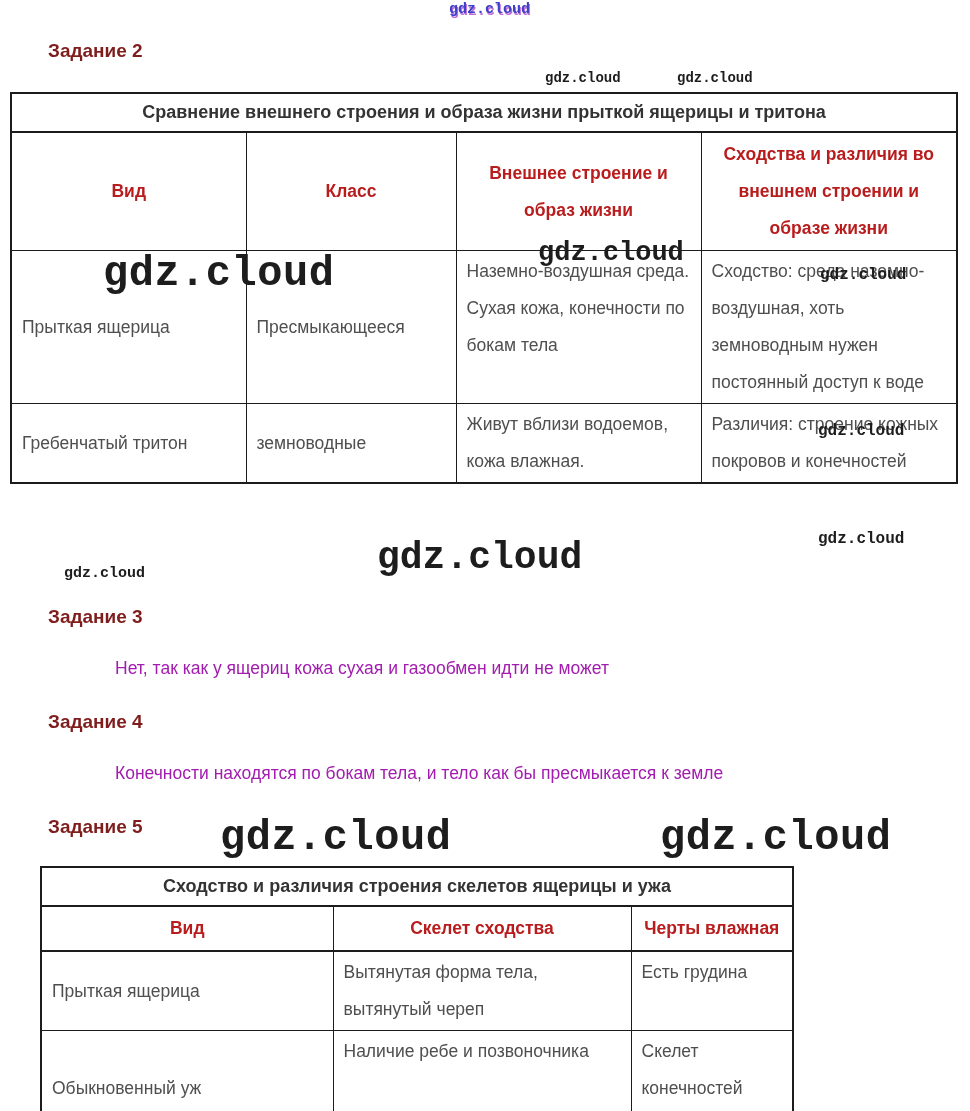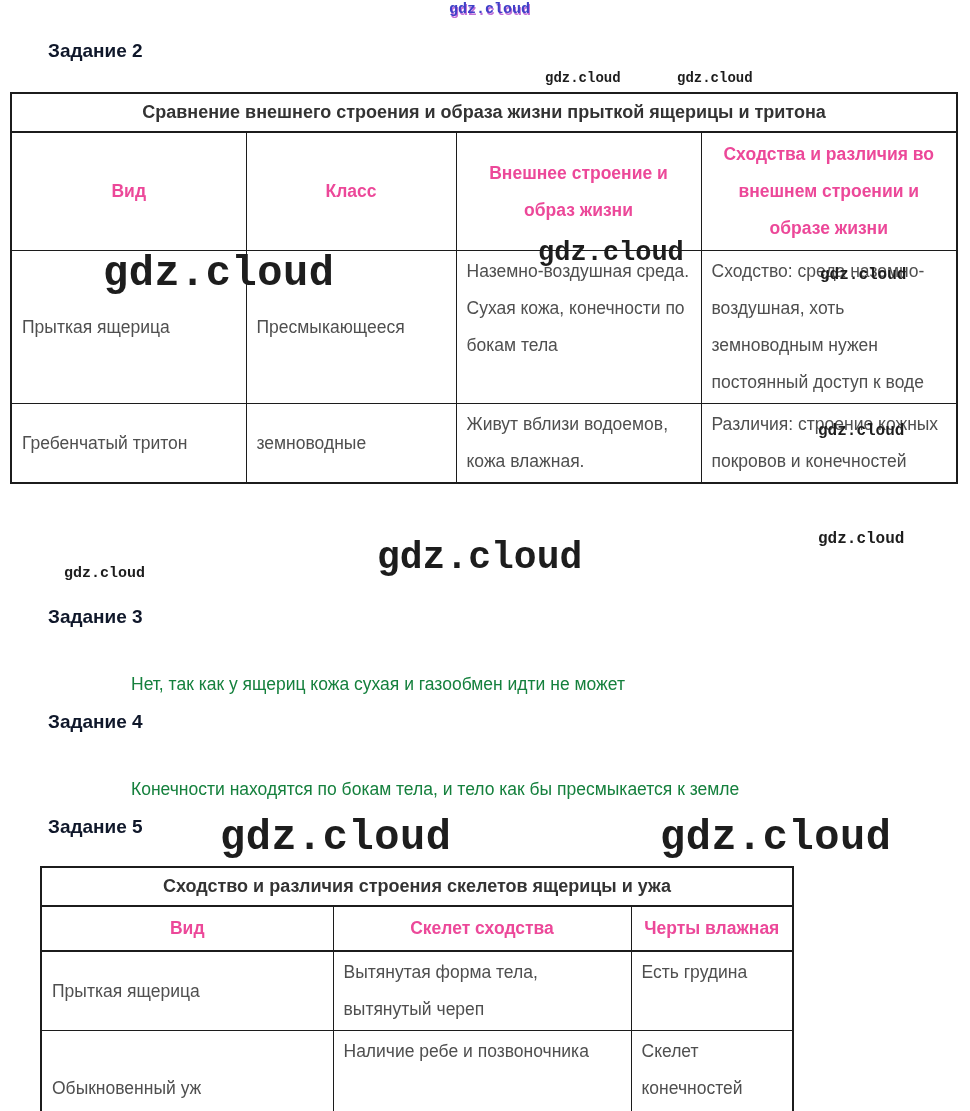--- a/index.html
+++ b/index.html
@@ -14,35 +14,35 @@
     overflow: hidden;
   }
 
   
   .task-heading {
     position: absolute;
     left: 48px;
     margin: 0;
     font-size: 19px;
     font-weight: bold;
-    color: #0f172a;
+    color: #7f1d1d;
     white-space: nowrap;
   }
   .h-t2 { top: 40px; }
   .h-t3 { top: 606px; }
   .h-t4 { top: 711px; }
   .h-t5 { top: 816px; }
 
   
   .answer {
     position: absolute;
     left: 115px;
-    margin: 16px;
+    margin: 0;
     font-size: 17.5px;
-    color: #15803d;
+    color: #a21caf;
     white-space: nowrap;
   }
   .p-t3 { top: 658px; }
   .p-t4 { top: 763px; }
 
   
   table.tbl {
     position: absolute;
     border-collapse: collapse;
     table-layout: fixed;
@@ -62,21 +62,21 @@
     border-bottom: 2px solid #1c1c1c;
     font-size: 18px;
     font-weight: bold;
     color: #333333;
     text-align: center;
     line-height: 25px;
     padding: 6px 4px;
   }
   .tbl th.colhead {
     font-weight: bold;
-    color: #ec4899;
+    color: #b91c1c;
     text-align: center;
     vertical-align: middle;
     padding: 3px 8px;
   }
   .tbl2 th.colhead { border-bottom: 2px solid #1c1c1c; }
   .tbl td {
     color: #4f4f4f;
     text-align: left;
     padding: 2px 10px;
   }

